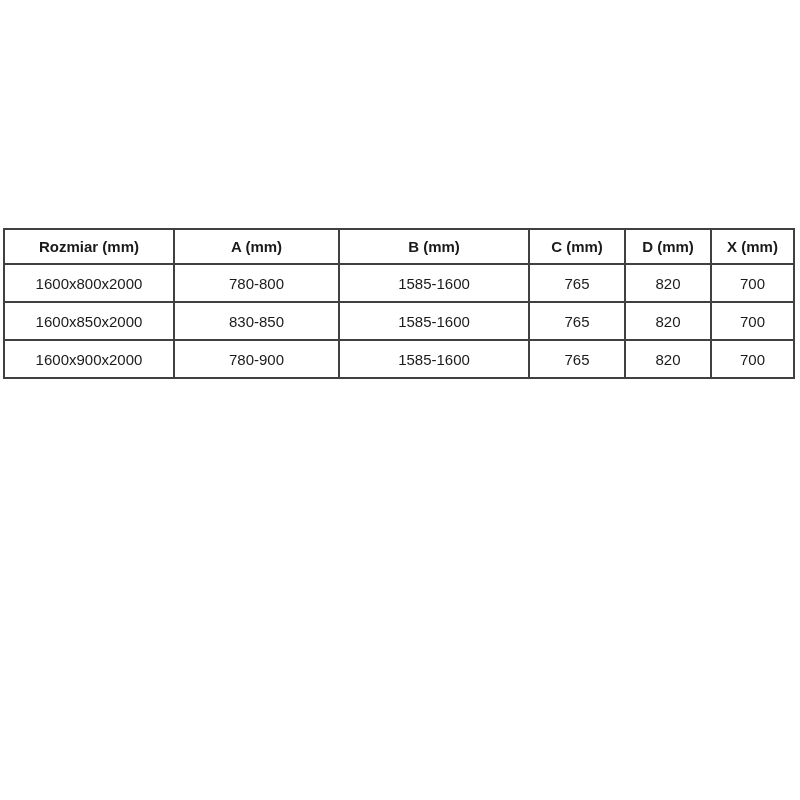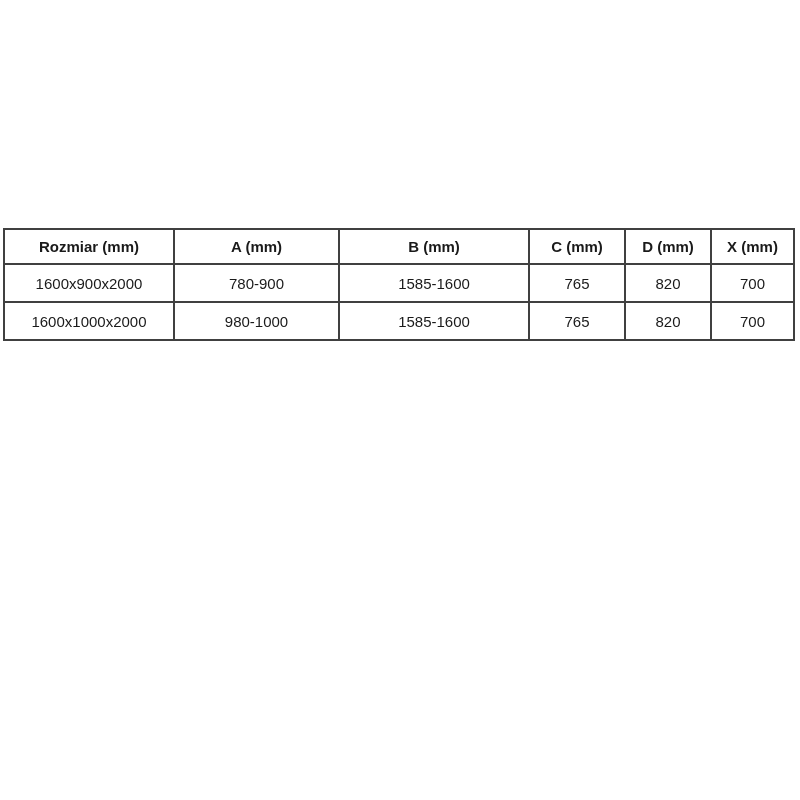--- a/index.html
+++ b/index.html
@@ -70,30 +70,38 @@
           <th>Rozmiar (mm)</th>
           <th>A (mm)</th>
           <th>B (mm)</th>
           <th>C (mm)</th>
           <th>D (mm)</th>
           <th>X (mm)</th>
         </tr>
     </thead>
     <tbody>
         <tr>
-          <td>1600x900x2000</td>
-          <td>780-900</td>
+          <td>1600x800x2000</td>
+          <td>780-800</td>
           <td>1585-1600</td>
           <td>765</td>
           <td>820</td>
           <td>700</td>
         </tr>
         <tr>
-          <td>1600x1000x2000</td>
-          <td>980-1000</td>
+          <td>1600x850x2000</td>
+          <td>830-850</td>
+          <td>1585-1600</td>
+          <td>765</td>
+          <td>820</td>
+          <td>700</td>
+        </tr>
+        <tr>
+          <td>1600x900x2000</td>
+          <td>780-900</td>
           <td>1585-1600</td>
           <td>765</td>
           <td>820</td>
           <td>700</td>
         </tr>
       </tbody>
   </table>
 </div>
 
 </body></html>

